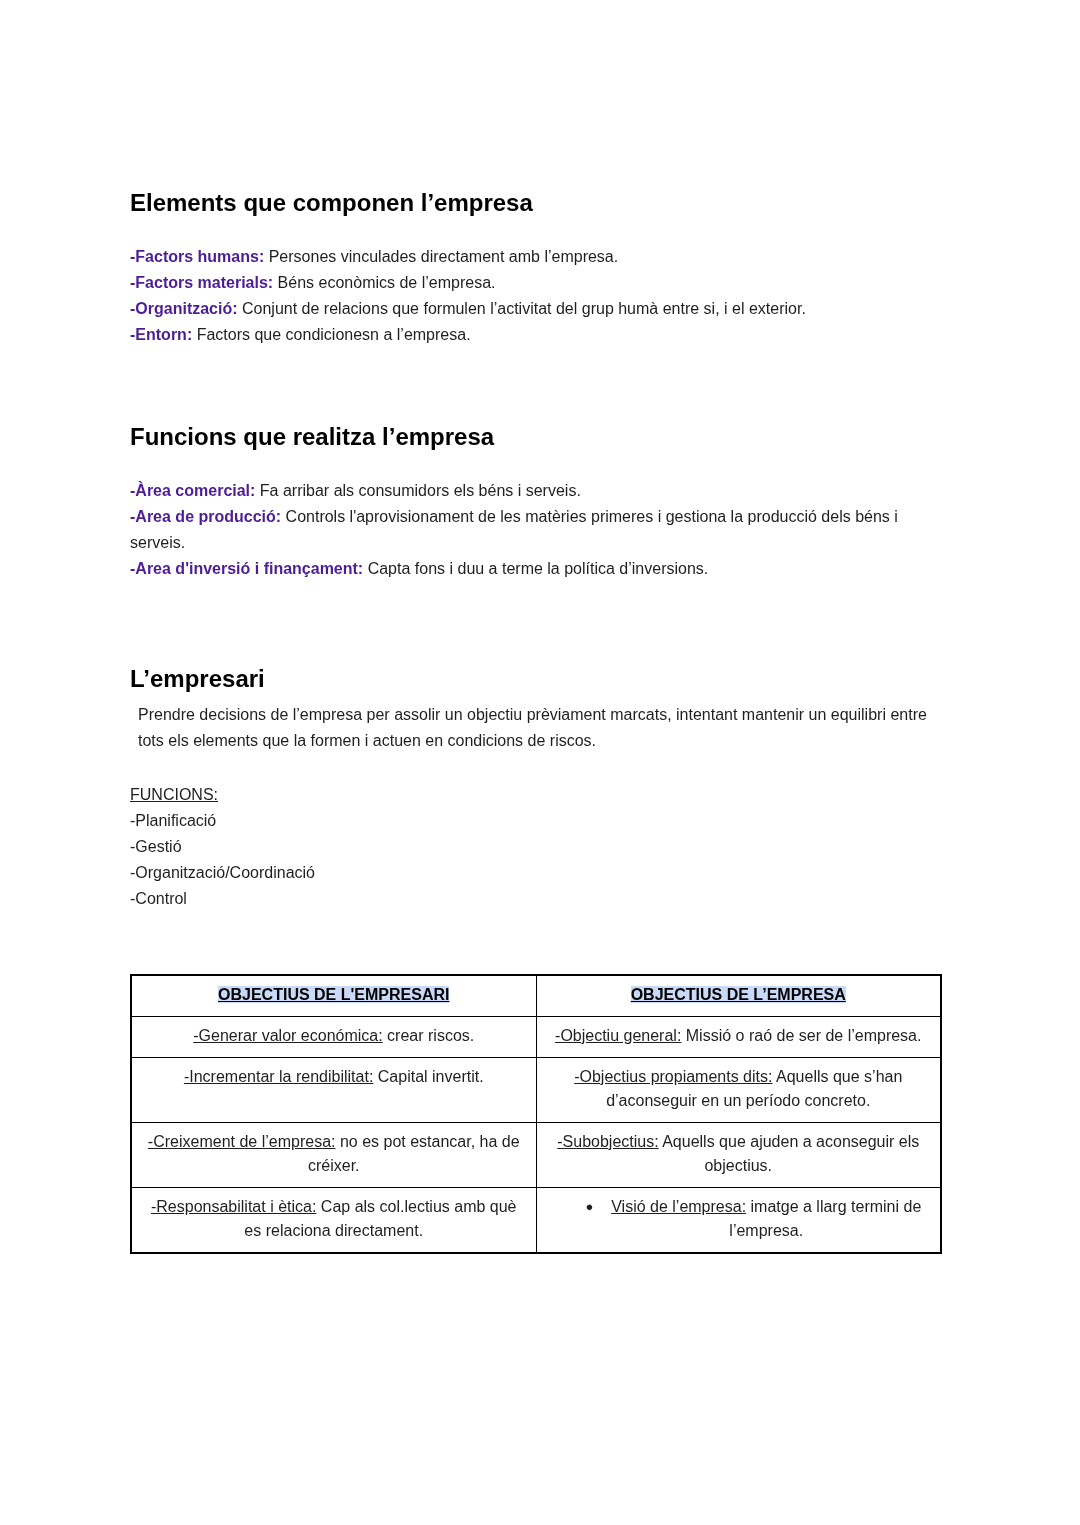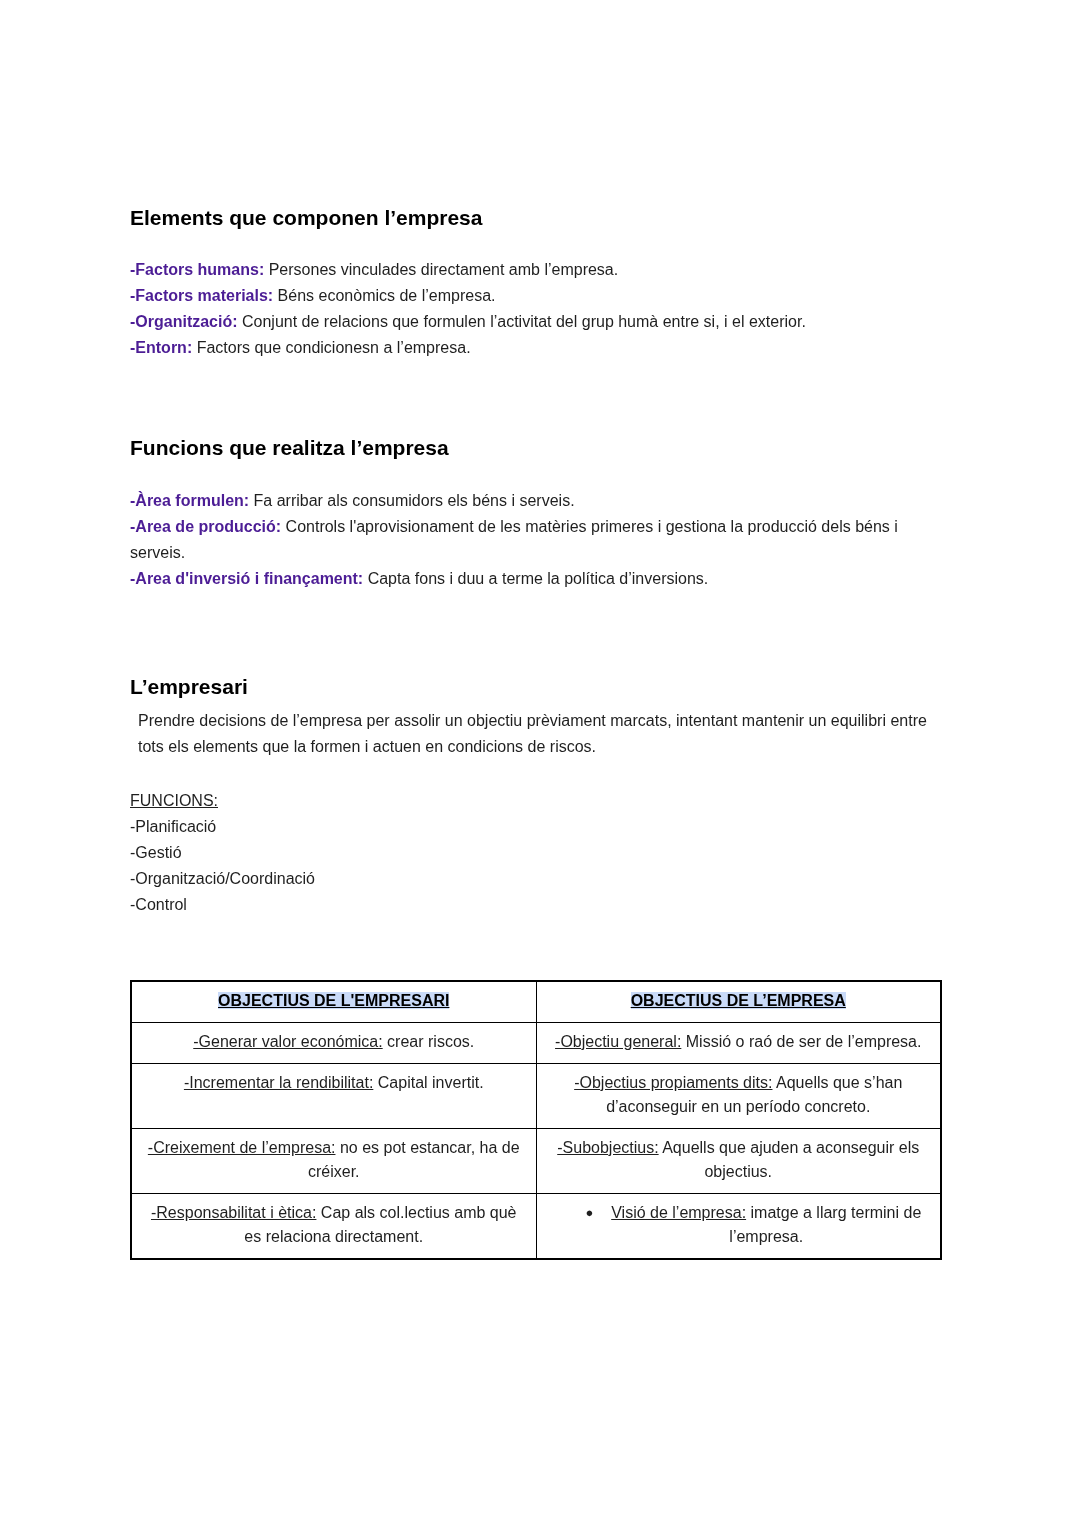--- a/index.html
+++ b/index.html
@@ -11,24 +11,24 @@
   .page {
     width: 1080px;
     min-height: 1525px;
     margin: 0 auto;
     padding: 188px 138px 60px 130px;
     font-family: "Liberation Sans", sans-serif;
     color: #1f1f1f;
     background: #ffffff;
   }
   .section-title {
-    font-size: 21px;
+    font-size: 24px;
     font-weight: bold;
     color: #000000;
-    margin: 17px 0 26px 0;
+    margin: 0 0 26px 0;
     line-height: 1.25;
   }
   .section-title.tight { margin-bottom: 6px; }
   .gap-lg { margin-top: 74px; }
   .gap-xl { margin-top: 82px; }
   .body-text, .item {
     font-size: 16px;
     line-height: 26px;
   }
   .item .lead { font-weight: bold; color: #4c1d95; }
@@ -82,21 +82,21 @@
   <h2 class="section-title">Elements que componen l’empresa</h2>
   <div class="plain-list">
     <div class="item"><span class="lead">-Factors humans:</span><span> Persones vinculades directament amb l’empresa.</span></div>
     <div class="item"><span class="lead">-Factors materials:</span><span> Béns econòmics de l’empresa.</span></div>
     <div class="item"><span class="lead">-Organització:</span><span> Conjunt de relacions que formulen l’activitat del grup humà entre si, i el exterior.</span></div>
     <div class="item"><span class="lead">-Entorn:</span><span>  Factors que condicionesn a l’empresa.</span></div>
   </div>
 
   <h2 class="section-title gap-lg">Funcions que realitza l’empresa</h2>
   <div class="plain-list">
-    <div class="item"><span class="lead">-Àrea formulen:</span><span> Fa arribar als consumidors els béns i serveis.</span></div>
+    <div class="item"><span class="lead">-Àrea comercial:</span><span> Fa arribar als consumidors els béns i serveis.</span></div>
     <div class="item"><span class="lead">-Area de producció:</span><span> Controls l'aprovisionament de les matèries primeres i gestiona la producció dels béns i serveis.</span></div>
     <div class="item"><span class="lead">-Area d'inversió i finançament:</span><span> Capta fons i duu a terme la política d’inversions.</span></div>
   </div>
 
   <h2 class="section-title tight gap-xl">L’empresari</h2>
   <p class="body-text para">Prendre decisions de l’empresa per assolir un objectiu prèviament marcats, intentant mantenir un equilibri entre tots els elements que la formen i actuen en condicions de riscos.</p>
 
   <div class="item funcions-label">FUNCIONS:</div>
   <div class="plain-list">
     <div class="item">-Planificació</div>

